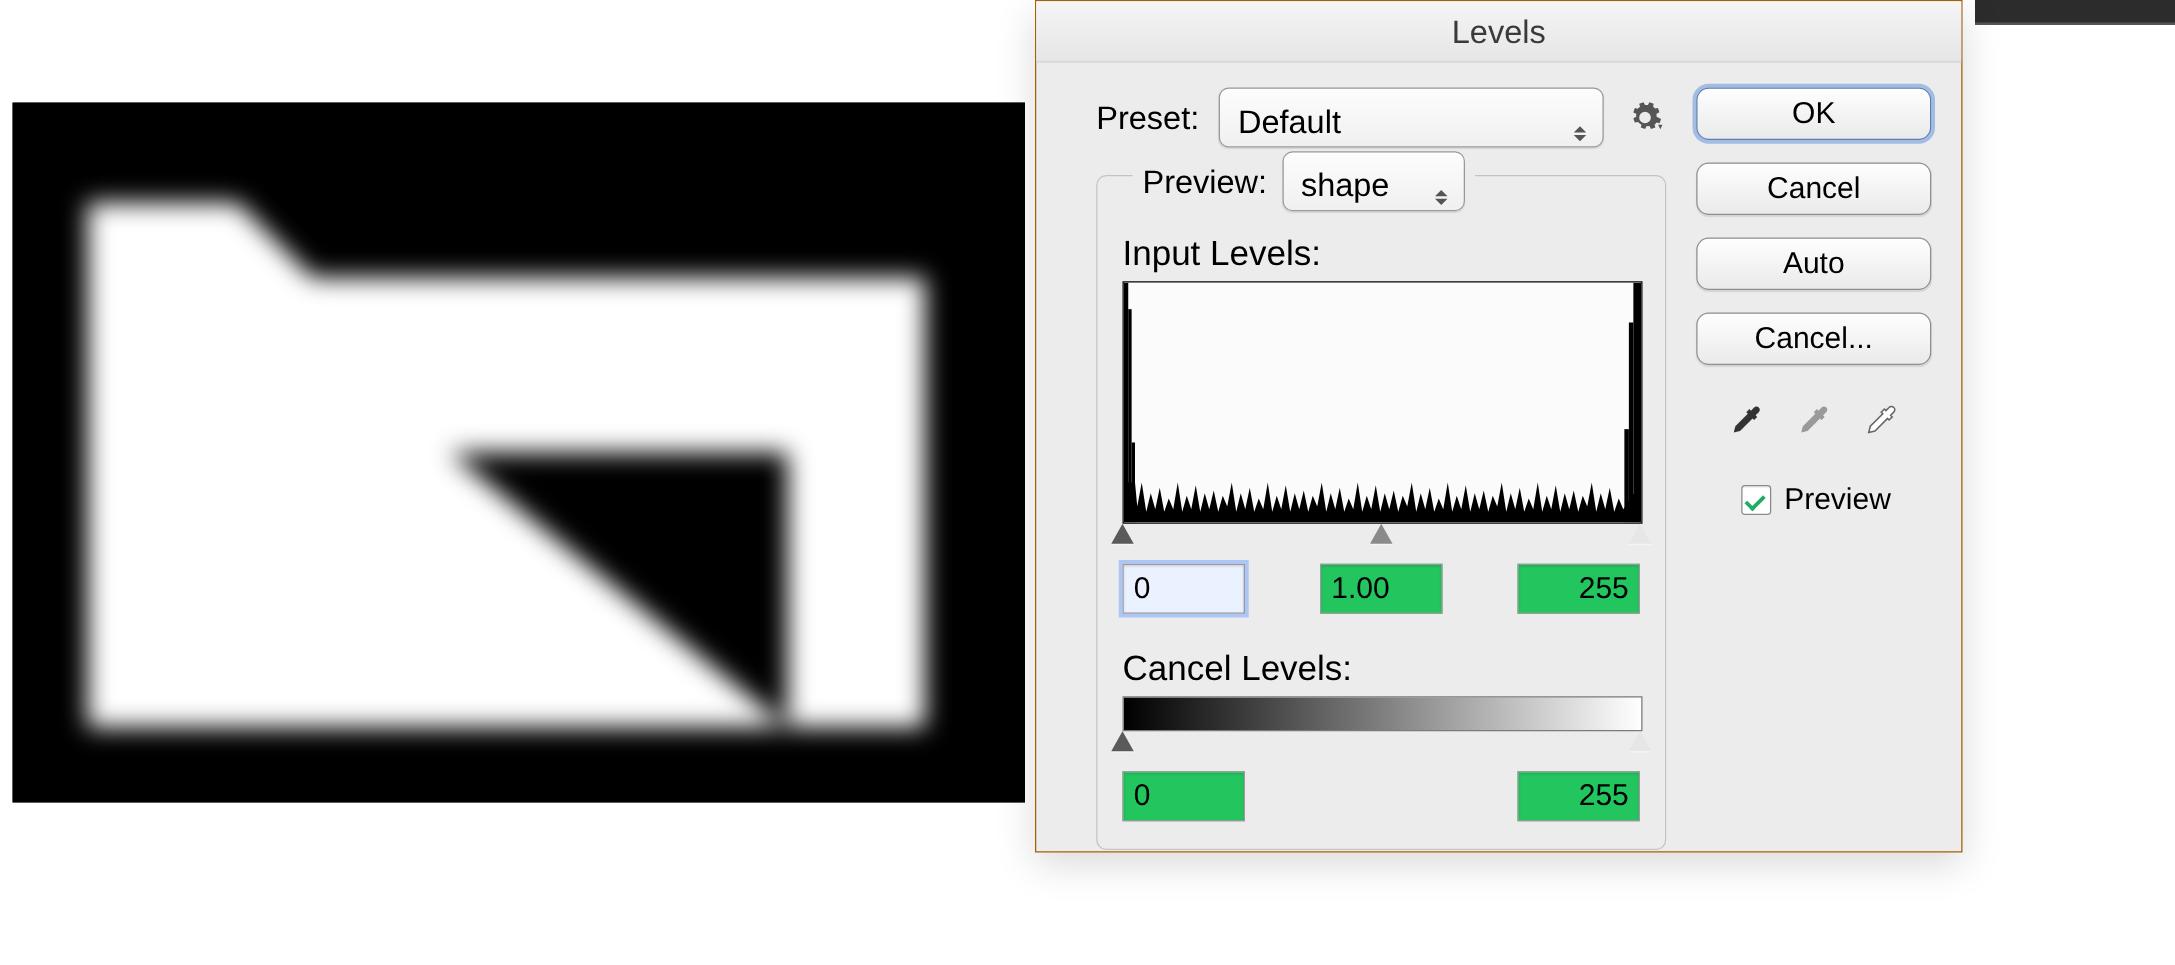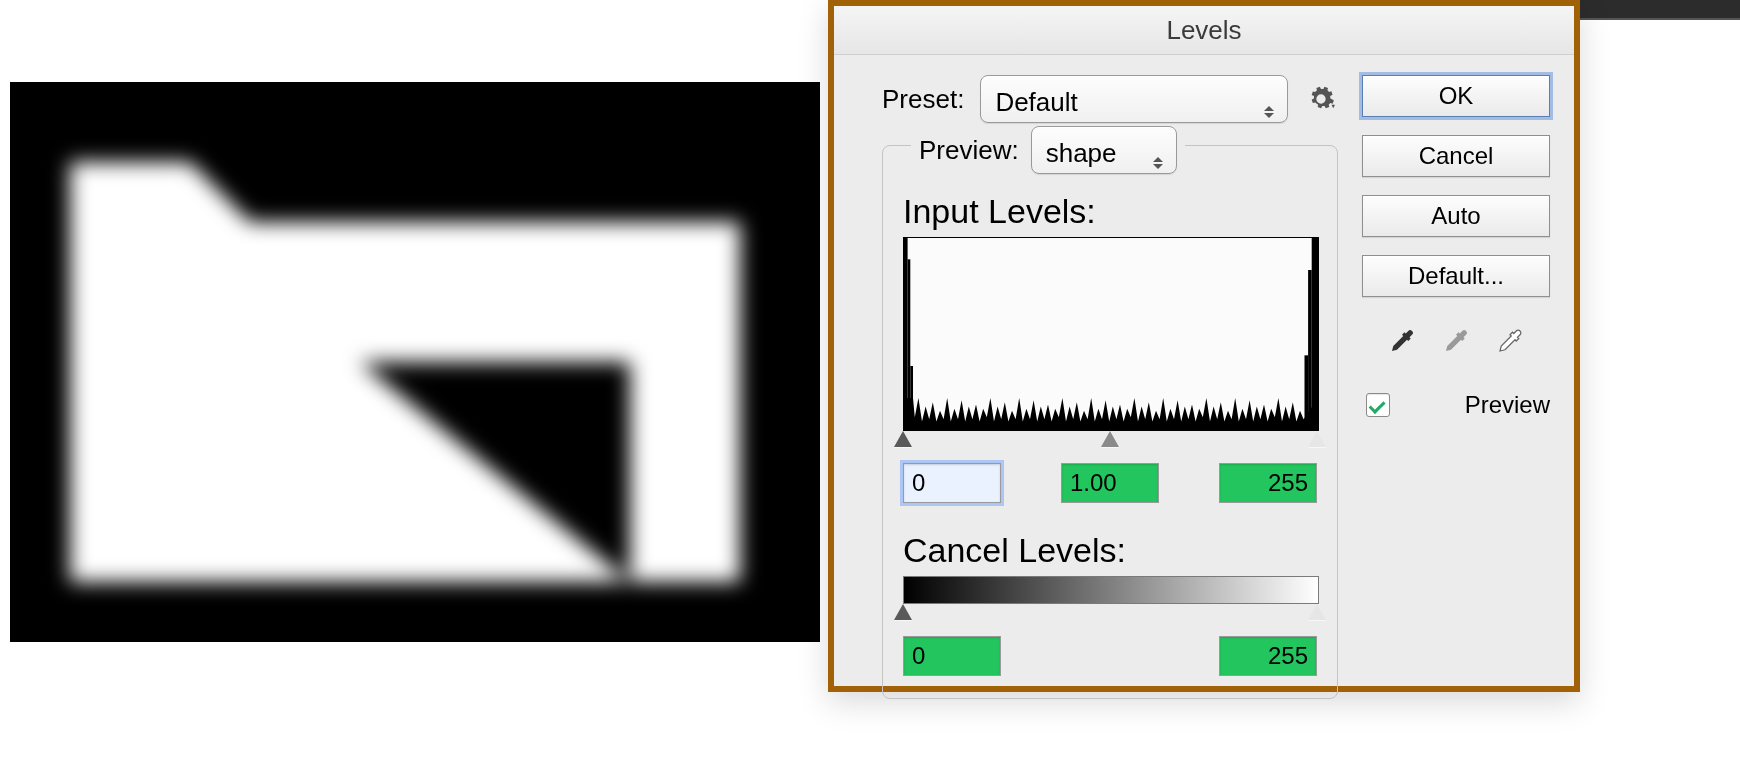--- a/index.html
+++ b/index.html
@@ -28,21 +28,21 @@
   }
 
   
   .dialog {
     position: absolute;
     left: 828px;
     top: 0;
     width: 740px;
     height: 680px;
     background: #ececec;
-    border: 6px solid #a16207;
+    border: 1px solid #a16207;
     box-shadow: 0 10px 30px rgba(0,0,0,.15);
   }
   .dialog-titlebar {
     height: 48px;
     line-height: 48px;
     text-align: center;
     font-size: 26px;
     color: #3a3a3a;
     border-bottom: 1px solid #cfcfcf;
     background: linear-gradient(#f5f5f5,#e6e6e6);
@@ -112,21 +112,21 @@
     display: flex;
     gap: 12px;
     align-items: center;
     position: absolute;
     top: -20px;
     left: 28px;
     background: #ececec;
     padding: 0 8px;
   }
 
-  .section-label { font-size: 34px; margin: 16px 0 6px 0; }
+  .section-label { font-size: 28px; margin: 16px 0 6px 0; }
 
   .histogram-box {
     width: 100%;
     height: 192px;
     background: #fbfbfb;
     border: 1px solid #000;
     position: relative;
     overflow: hidden;
   }
 
@@ -167,21 +167,21 @@
   .gradient-bar {
     width: 100%;
     height: 26px;
     border: 1px solid #7a7a7a;
     background: linear-gradient(to right, #000, #fff);
   }
 
   
   .btn {
     height: 40px;
-    border-radius: 0;
+    border-radius: 10px;
     border: 1px solid #8f8f8f;
     background: linear-gradient(#fefefe,#eaeaea);
     font-size: 24px;
     display: flex; align-items: center; justify-content: center;
     box-shadow: inset 0 1px 0 #fff, 0 1px 1px rgba(0,0,0,.1);
     cursor: default;
   }
   .btn.default {
     border: 1px solid #5b7fb5;
     box-shadow: 0 0 0 3px rgba(90,140,220,.5), inset 0 1px 0 #fff;
@@ -193,21 +193,21 @@
     justify-content: center;
     margin-top: 8px;
   }
   .dropper {
     width: 36px; height: 36px;
     display: inline-flex; align-items: center; justify-content: center;
   }
 
   .preview-row {
     display: flex; align-items: center; gap: 10px; margin-top: 14px; font-size: 24px;
-    justify-content: space-between;
+    justify-content: center;
     padding-left: 4px;
   }
   .checkbox {
     width: 22px; height: 22px; border:1px solid #8a8a8a; background:#fff; border-radius:3px;
     display:inline-flex; align-items:center; justify-content:center;
     box-shadow: inset 0 1px 1px rgba(0,0,0,.1);
   }
   .checkbox.checked::after {
     content:""; width:12px; height:6px; border-left:3px solid #2a6; border-bottom:3px solid #2a6;
     transform: rotate(-45deg) translate(-1px,-1px);
@@ -325,21 +325,21 @@
           <span></span>
           <input class="num-input" style="text-align: right;" value="255">
         </div>
       </div>
     </div>
 
     <div class="dialog-side">
       <div class="btn default">OK</div>
       <div class="btn">Cancel</div>
       <div class="btn">Auto</div>
-      <div class="btn">Default...</div>
+      <div class="btn">Cancel...</div>
 
       <div class="eyedroppers">
         <span class="dropper" title="Set Black Point">
           <svg width="30" height="30" viewBox="0 0 24 24">
             <path fill="#333" d="M20 4a2 2 0 00-3 0l-2 2-1-1-2 2 1 1-8 8-1 4 4-1 8-8 1 1 2-2-1-1 2-2a2 2 0 000-3z"></path>
           </svg>
         </span>
         <span class="dropper" title="Set Gray Point">
           <svg width="30" height="30" viewBox="0 0 24 24">
             <path fill="#9a9a9a" d="M20 4a2 2 0 00-3 0l-2 2-1-1-2 2 1 1-8 8-1 4 4-1 8-8 1 1 2-2-1-1 2-2a2 2 0 000-3z"></path>

